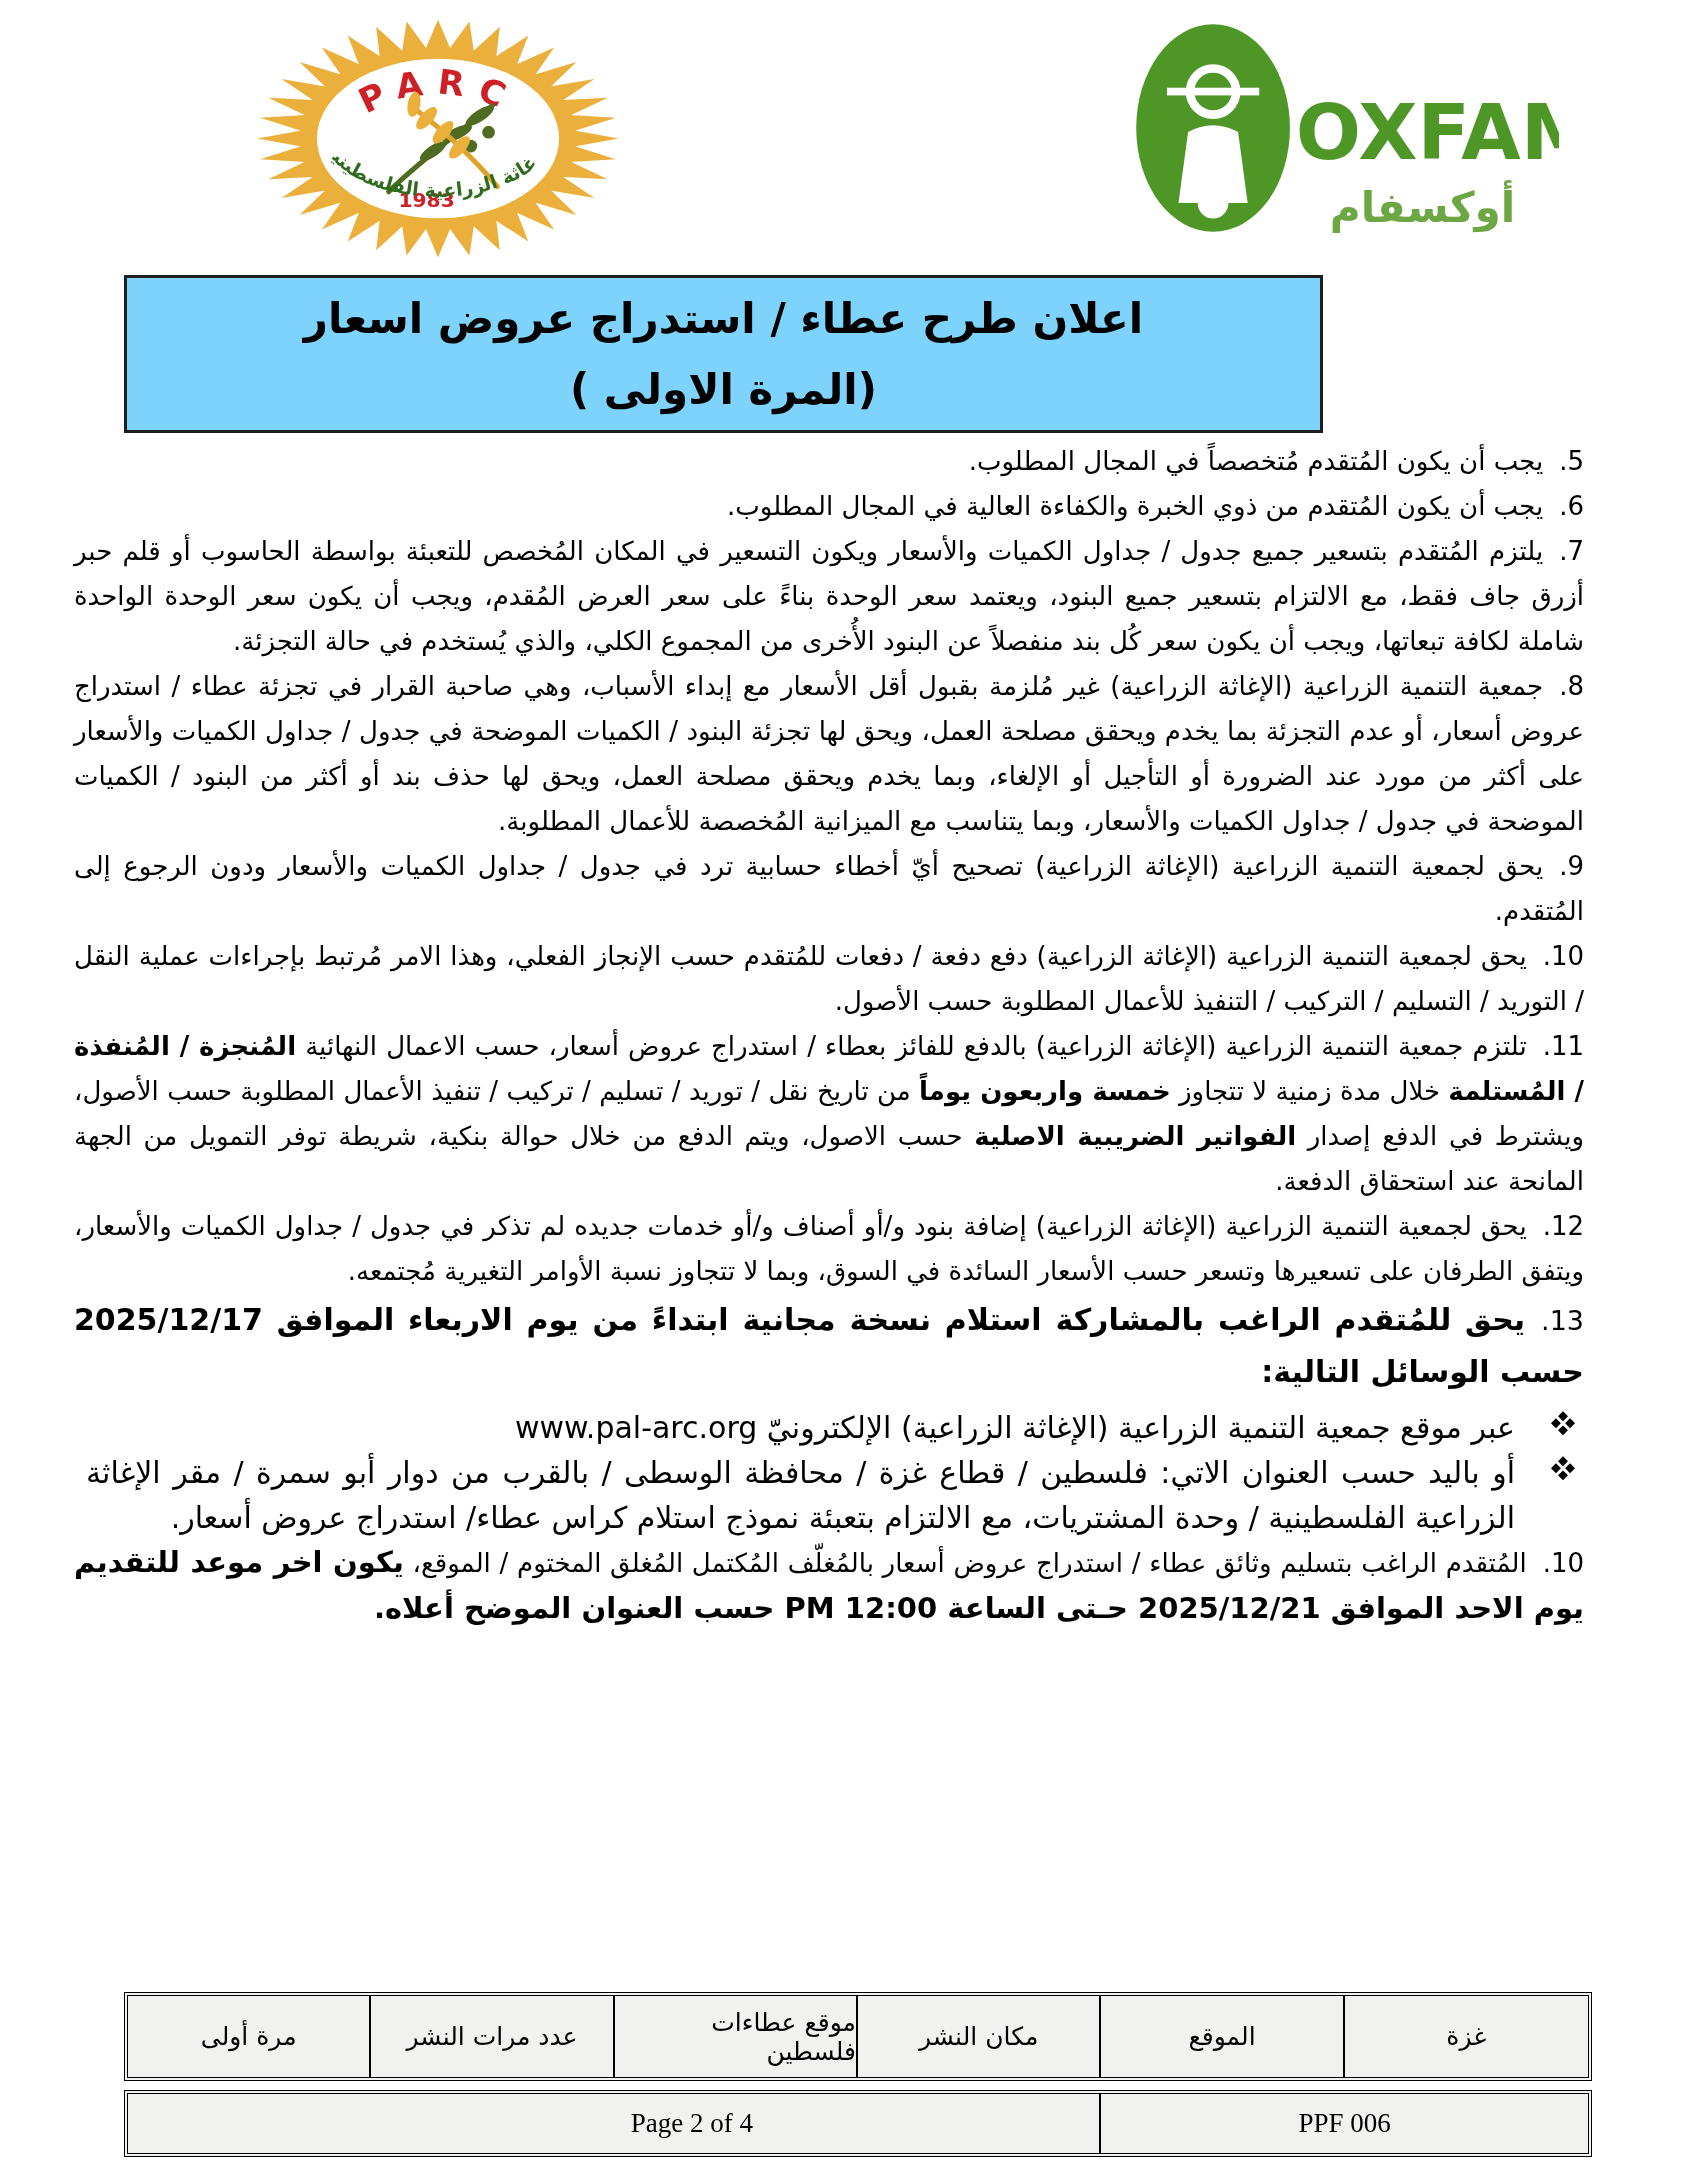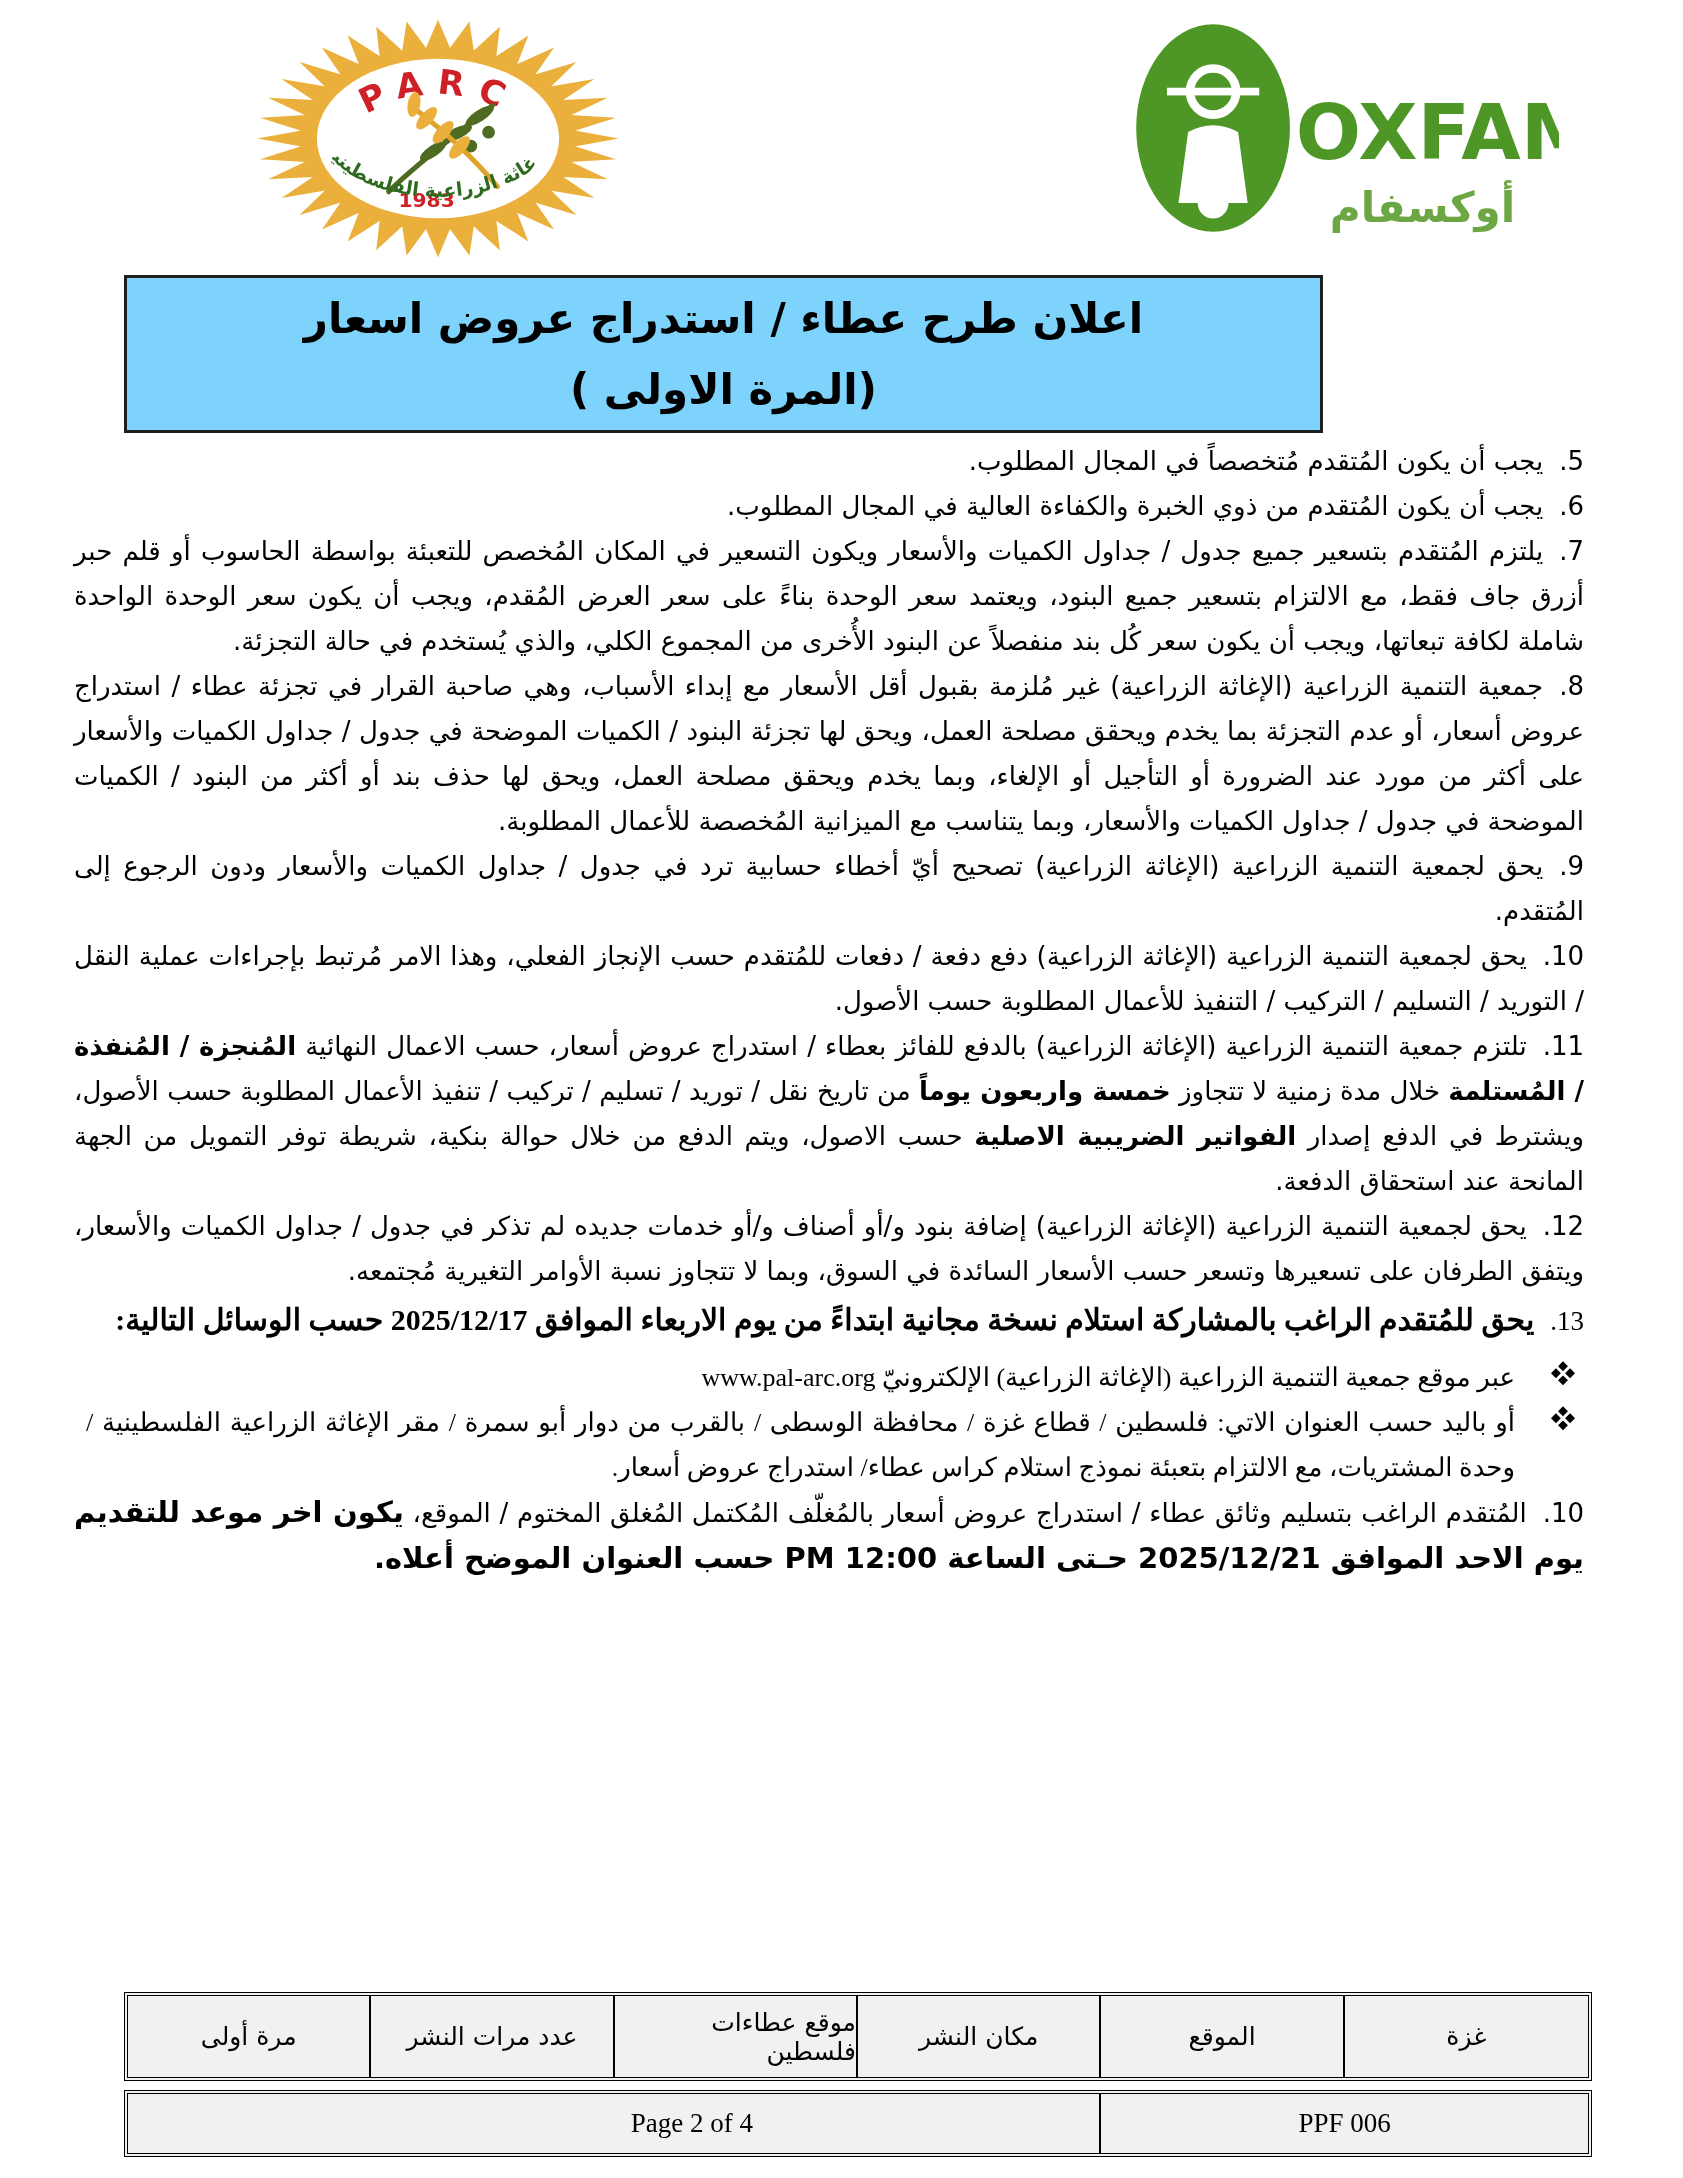--- a/index.html
+++ b/index.html
@@ -17,26 +17,26 @@
     font-weight:bold;font-size:42px;line-height:71px;padding:5px 0;direction:rtl;
   }
   
   .body-list{
     position:absolute;right:99px;left:74px;top:439px;direction:rtl;text-align:justify;
   }
   ol.main{list-style:none;margin:0;padding:0;font-size:26px;line-height:45px;}
   ol.main>li{margin:0;}
   .num{font-weight:normal;margin-left:16px;white-space:pre;}
   .b{font-weight:bold;}
-  li.item13{font-weight:bold;font-size:30px;line-height:51px;margin-top:24px;font-family:Liberation Serif, serif;}
+  li.item13{font-weight:bold;font-size:30px;line-height:51px;margin-top:24px;}
   li.item13 .num{font-size:27px;}
   li.item14{margin-top:28px;}
   .b14{font-weight:bold;font-size:29px;}
   ul.means{list-style:none;margin:8px 0 0 12px;padding:0;font-weight:normal;
-           font-size:26px;line-height:45px;text-align:justify;}
+           font-size:30px;line-height:45px;text-align:justify;}
   ul.means>li{position:relative;padding-right:69px;margin:0;}
   .dbul{position:absolute;right:12px;top:10px;width:18px;height:18px;transform:rotate(45deg);}
   .dbul::before{
     content:"";position:absolute;left:0;top:0;width:7px;height:7px;background:#000;
     box-shadow:10px 0 0 #000,0 10px 0 #000,10px 10px 0 #000;
   }
   
   .footer{position:absolute;left:124px;top:1992px;width:1468px;direction:rtl;}
   .frow{display:grid;border:4px double #000;background:#f1f1ef;box-sizing:border-box;}
   .frow1{grid-template-columns:repeat(6,1fr);height:89px;margin-bottom:9px;}

